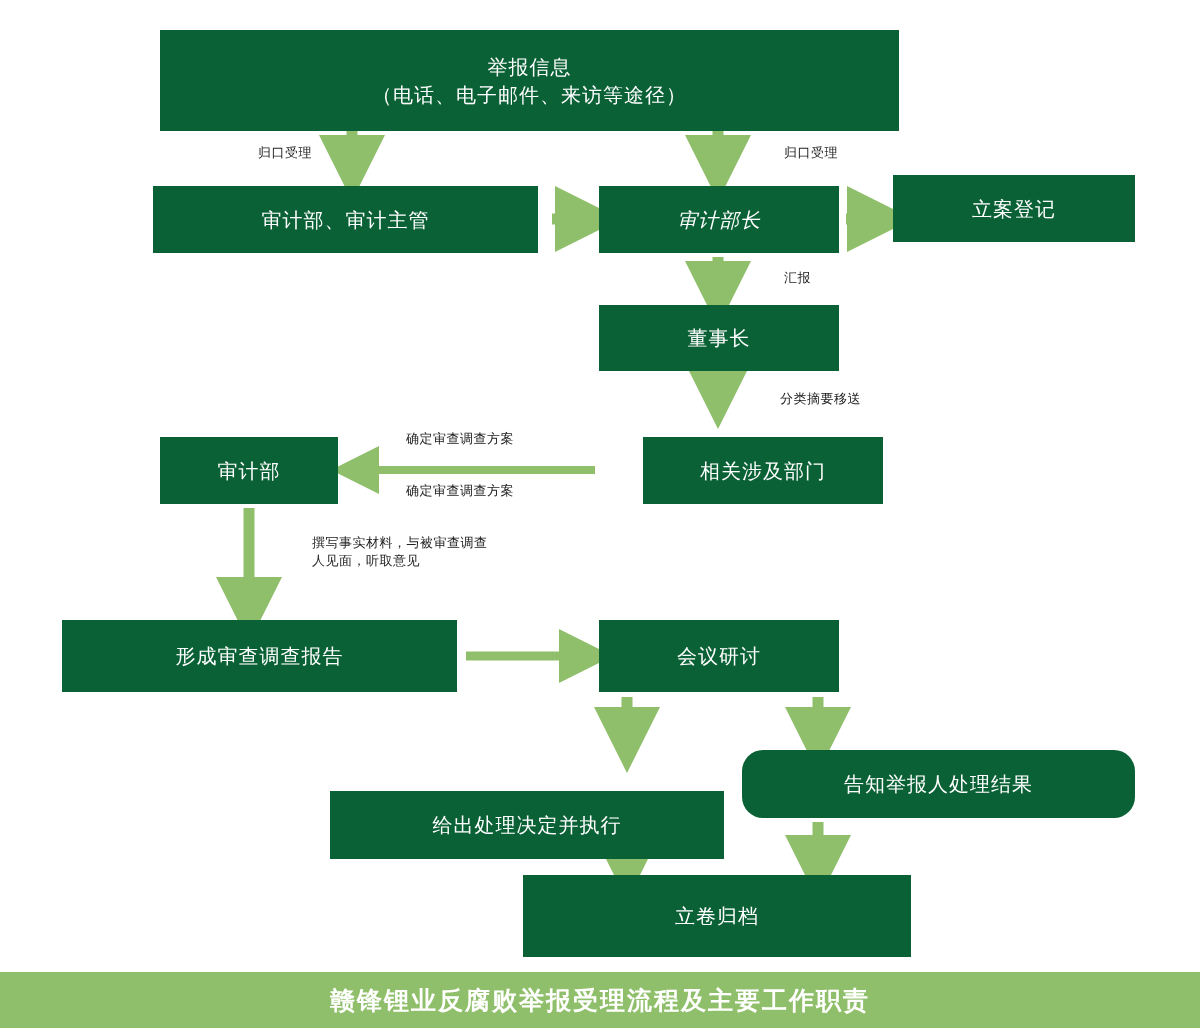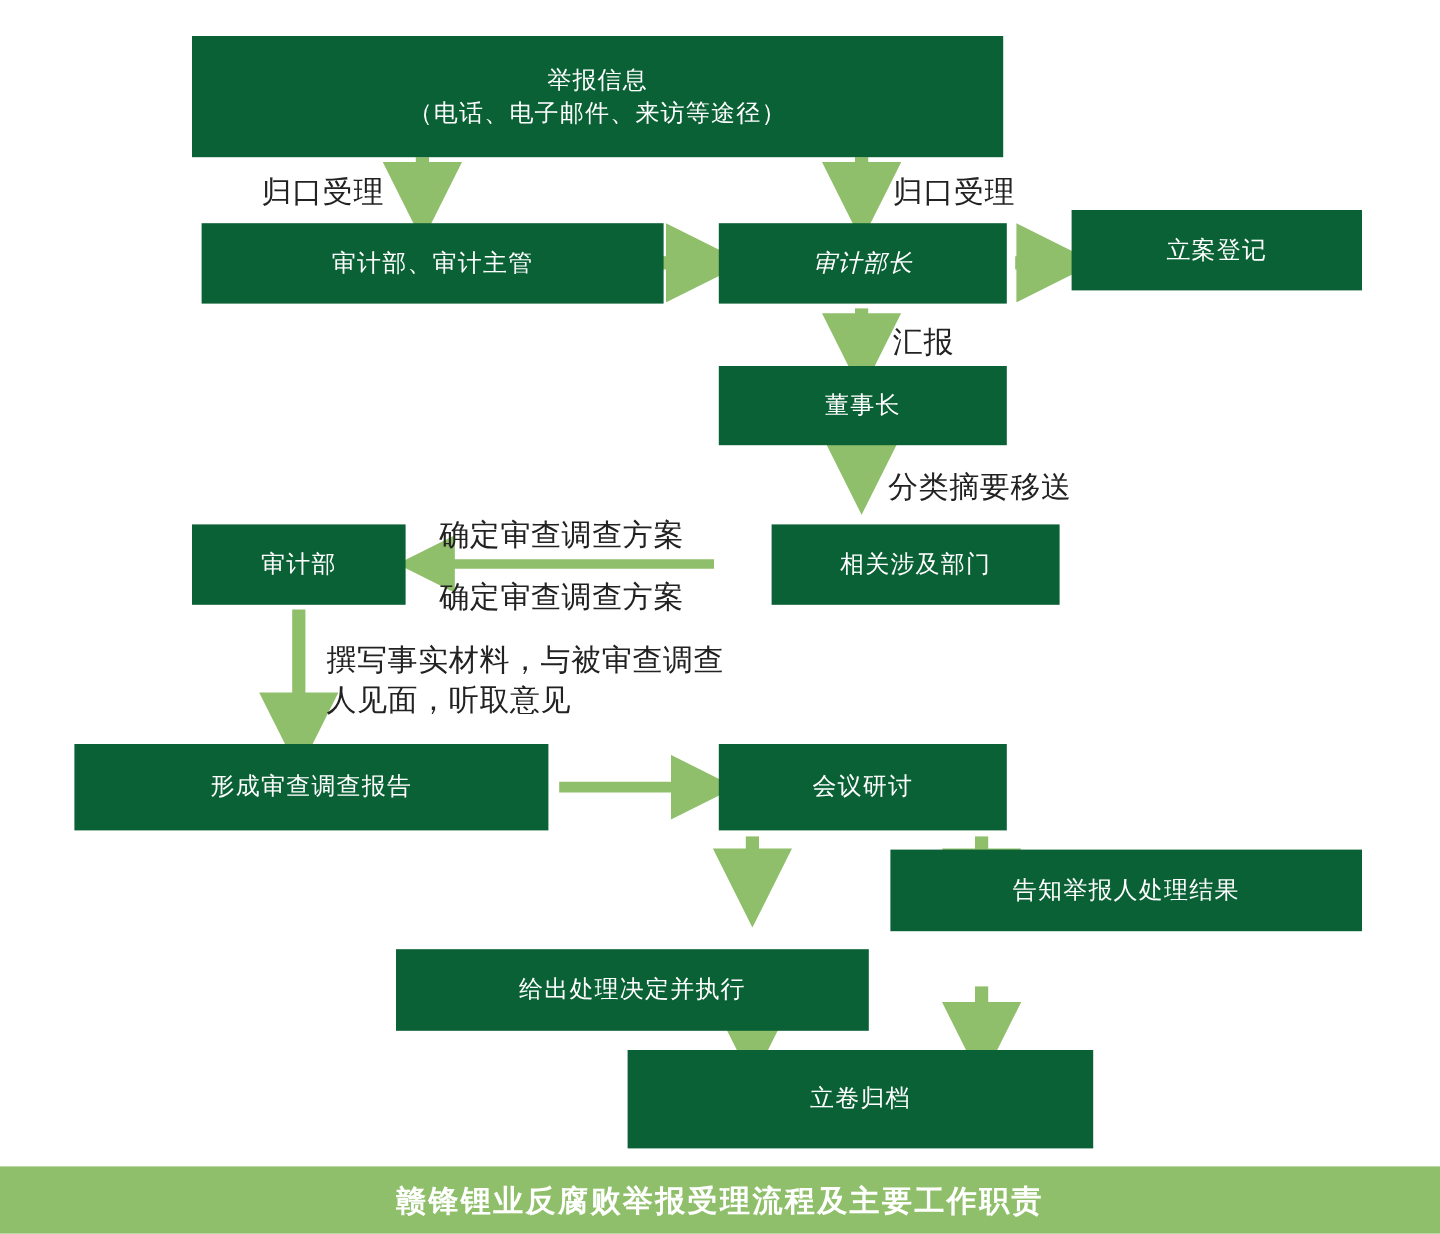--- a/index.html
+++ b/index.html
@@ -30,24 +30,25 @@
     text-align: center;
     font-size: 20px;
     line-height: 1.4;
     box-sizing: border-box;
     white-space: pre-line;
     letter-spacing: 1px;
   }
   .label {
     position: absolute;
     color: #222222;
-    font-size: 25px;
+    font-size: 13px;
     line-height: 1.35;
     white-space: pre-line;
     letter-spacing: 0.5px;
+    margin-left: 40px;
   }
   .arrow {
     position: absolute;
   }
   .footer {
     position: absolute;
     left: 0;
     bottom: 0;
     width: 1200px;
     height: 56px;
@@ -101,42 +102,42 @@
 
     <path d="M627,697 L627,740" stroke="#8fbf6a" stroke-width="11" fill="none" marker-end="url(#ah)"></path>
 
     <path d="M818,697 L818,740" stroke="#8fbf6a" stroke-width="11" fill="none" marker-end="url(#ah)"></path>
 
     <path d="M627,822 L627,868" stroke="#8fbf6a" stroke-width="11" fill="none" marker-end="url(#ah)"></path>
 
     <path d="M818,822 L818,868" stroke="#8fbf6a" stroke-width="11" fill="none" marker-end="url(#ah)"></path>
   </svg>
 
-  <div class="box" style="left:160px; top:30px; width:676px; height:101px;">举报信息
+  <div class="box" style="left:160px; top:30px; width:739px; height:101px;">举报信息
 （电话、电子邮件、来访等途径）</div>
 
-  <div class="box" style="left:168px; top:186px; width:385px; height:67px;">审计部、审计主管</div>
+  <div class="box" style="left:153px; top:186px; width:385px; height:67px;">审计部、审计主管</div>
 
   <div class="box" style="left:599px; top:186px; width:240px; height:67px;font-style:italic;">审计部长</div>
 
   <div class="box" style="left:893px; top:175px; width:242px; height:67px;">立案登记</div>
 
   <div class="box" style="left:599px; top:305px; width:240px; height:66px;">董事长</div>
 
   <div class="box" style="left:599px; top:437px; width:240px; height:67px;margin-left:44px;">相关涉及部门</div>
 
   <div class="box" style="left:160px; top:437px; width:178px; height:67px;">审计部</div>
 
   <div class="box" style="left:62px; top:620px; width:395px; height:72px;">形成审查调查报告</div>
 
   <div class="box" style="left:599px; top:620px; width:240px; height:72px;">会议研讨</div>
 
   <div class="box" style="left:330px; top:791px; width:394px; height:68px;">给出处理决定并执行</div>
 
-  <div class="box" style="left:742px; top:708px; width:393px; height:68px;">告知举报人处理结果</div>
+  <div class="box" style="left:742px; top:750px; width:393px; height:68px;border-radius:21px;">告知举报人处理结果</div>
 
   <div class="box" style="left:523px; top:875px; width:388px; height:82px;">立卷归档</div>
 
   <div class="label" style="left:218px; top:144px;">归口受理</div>
 
   <div class="label" style="left:744px; top:144px;">归口受理</div>
 
   <div class="label" style="left:744px; top:269px;">汇报</div>
 
   <div class="label" style="left:740px; top:390px;">分类摘要移送</div>

